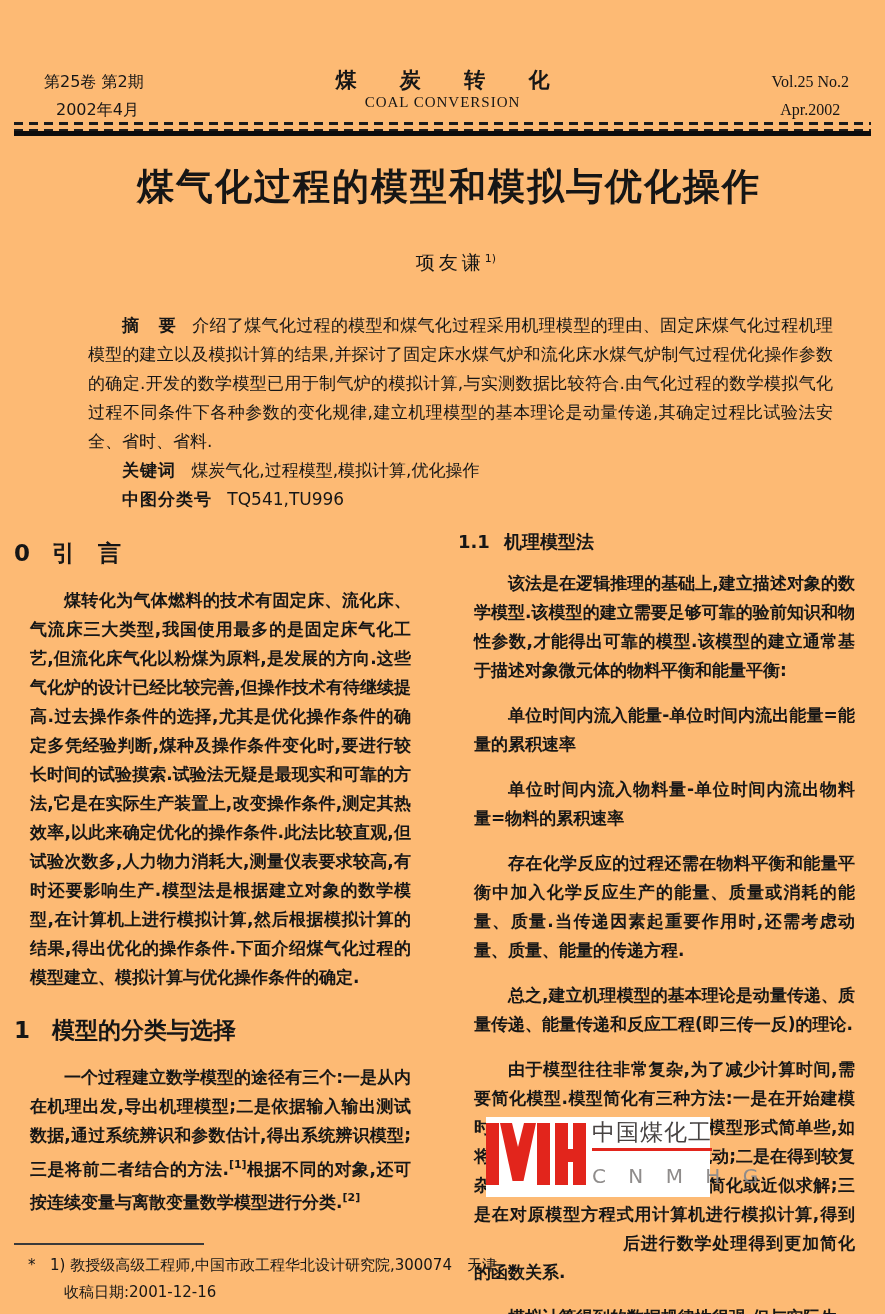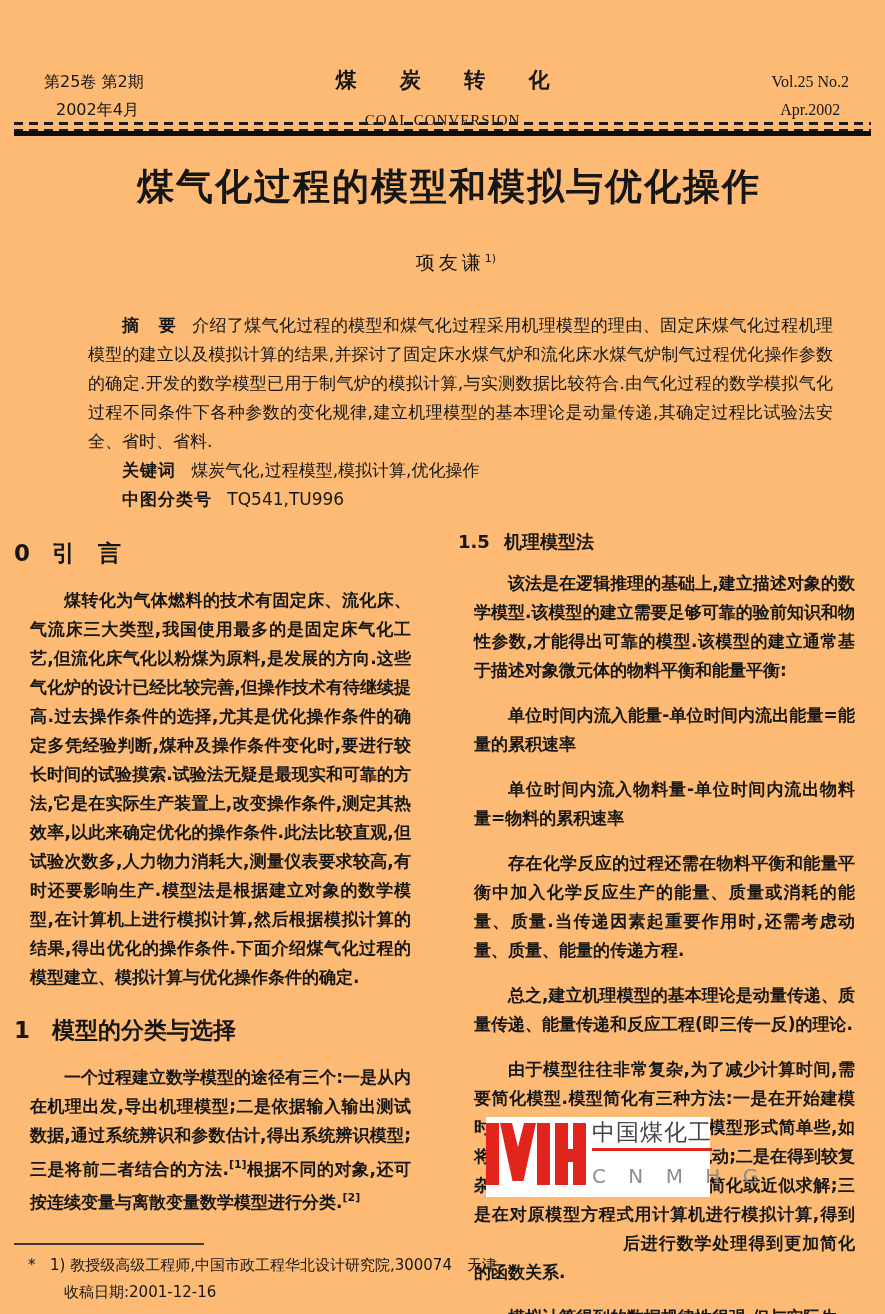--- a/index.html
+++ b/index.html
@@ -6,21 +6,21 @@
   .page{
     position:relative;width:885px;height:1314px;background:#fdba74;
     font-family:"DejaVu Sans","Liberation Sans",sans-serif;color:#161616;
     margin:0 auto;overflow:hidden;
   }
   
   .hdr-left{position:absolute;left:44px;top:68px;font-size:16px;line-height:28px;}
   .hdr-left .l2{margin-left:12px;}
   .hdr-center{position:absolute;left:0;right:0;top:66px;text-align:center;}
   .journal-cn{font-size:21px;font-weight:700;letter-spacing:18px;text-indent:18px;}
-  .journal-en{font-family:"Liberation Serif",serif;font-size:15px;letter-spacing:1px;margin-top:18px;}
+  .journal-en{font-family:"Liberation Serif",serif;font-size:15px;letter-spacing:1px;margin-top:0;}
   .hdr-right{position:absolute;right:36px;top:68px;text-align:center;
     font-family:"Liberation Serif",serif;font-size:16px;line-height:28px;}
   .rule-dash{position:absolute;left:14px;right:14px;height:3px;
     background:repeating-linear-gradient(90deg,#1c1c1c 0 9px,transparent 9px 15px);}
   .rule-solid{position:absolute;left:14px;right:14px;height:5px;background:#0d0d0d;}
   
   .article-title{position:absolute;left:13px;right:0;top:162px;text-align:center;
     font-size:37px;font-weight:700;letter-spacing:2px;}
   .article-author{position:absolute;left:0;right:0;top:250px;text-align:center;
     font-size:19px;letter-spacing:4px;margin-left:27px;}
@@ -98,21 +98,21 @@
     <p>煤转化为气体燃料的技术有固定床、流化床、气流床三大类型,我国使用最多的是固定床气化工艺,但流化床气化以粉煤为原料,是发展的方向.这些气化炉的设计已经比较完善,但操作技术有待继续提高.过去操作条件的选择,尤其是优化操作条件的确定多凭经验判断,煤种及操作条件变化时,要进行较长时间的试验摸索.试验法无疑是最现实和可靠的方法,它是在实际生产装置上,改变操作条件,测定其热效率,以此来确定优化的操作条件.此法比较直观,但试验次数多,人力物力消耗大,测量仪表要求较高,有时还要影响生产.模型法是根据建立对象的数学模型,在计算机上进行模拟计算,然后根据模拟计算的结果,得出优化的操作条件.下面介绍煤气化过程的模型建立、模拟计算与优化操作条件的确定.</p>
     <div class="h-major second">
       <span>1</span>
       <span>模型的分类与选择</span>
     </div>
     <p><span>一个过程建立数学模型的途径有三个:一是从内在机理出发,导出机理模型;二是依据输入输出测试数据,通过系统辨识和参数估计,得出系统辨识模型;三是将前二者结合的方法.</span><sup class="ref">[1]</sup><span>根据不同的对象,还可按连续变量与离散变量数学模型进行分类.</span><sup class="ref">[2]</sup></p>
   </div>
 
   <div class="col col-right">
     <div class="h-minor">
-      <span>1.5</span>
+      <span>1.1</span>
       <span>机理模型法</span>
     </div>
     <p>该法是在逻辑推理的基础上,建立描述对象的数学模型.该模型的建立需要足够可靠的验前知识和物性参数,才能得出可靠的模型.该模型的建立通常基于描述对象微元体的物料平衡和能量平衡:</p>
     <p>单位时间内流入能量-单位时间内流出能量=能量的累积速率</p>
     <p>单位时间内流入物料量-单位时间内流出物料量=物料的累积速率</p>
     <p>存在化学反应的过程还需在物料平衡和能量平衡中加入化学反应生产的能量、质量或消耗的能量、质量.当传递因素起重要作用时,还需考虑动量、质量、能量的传递方程.</p>
     <p>总之,建立机理模型的基本理论是动量传递、质量传递、能量传递和反应工程(即三传一反)的理论.</p>
     <p><span>由于模型往往非常复杂,为了减少计算时间,需要简化模型.模型简化有三种方法:一是在开始建模时就引入简化假定,使之得出的模型形式简单些,如将反应器中的流动视为理想的流动;二是在得到较复杂的模型方程式后,对方程进行简化或近似求解;三是在对原模型方程式用计算机进行模拟计算,得到</span><span class="occlusion-gap"></span><span>后进行数学处理得到更加简化的函数关系.</span></p>
     <p>模拟计算得到的数据规律性很强,但与实际生</p>
   </div>

